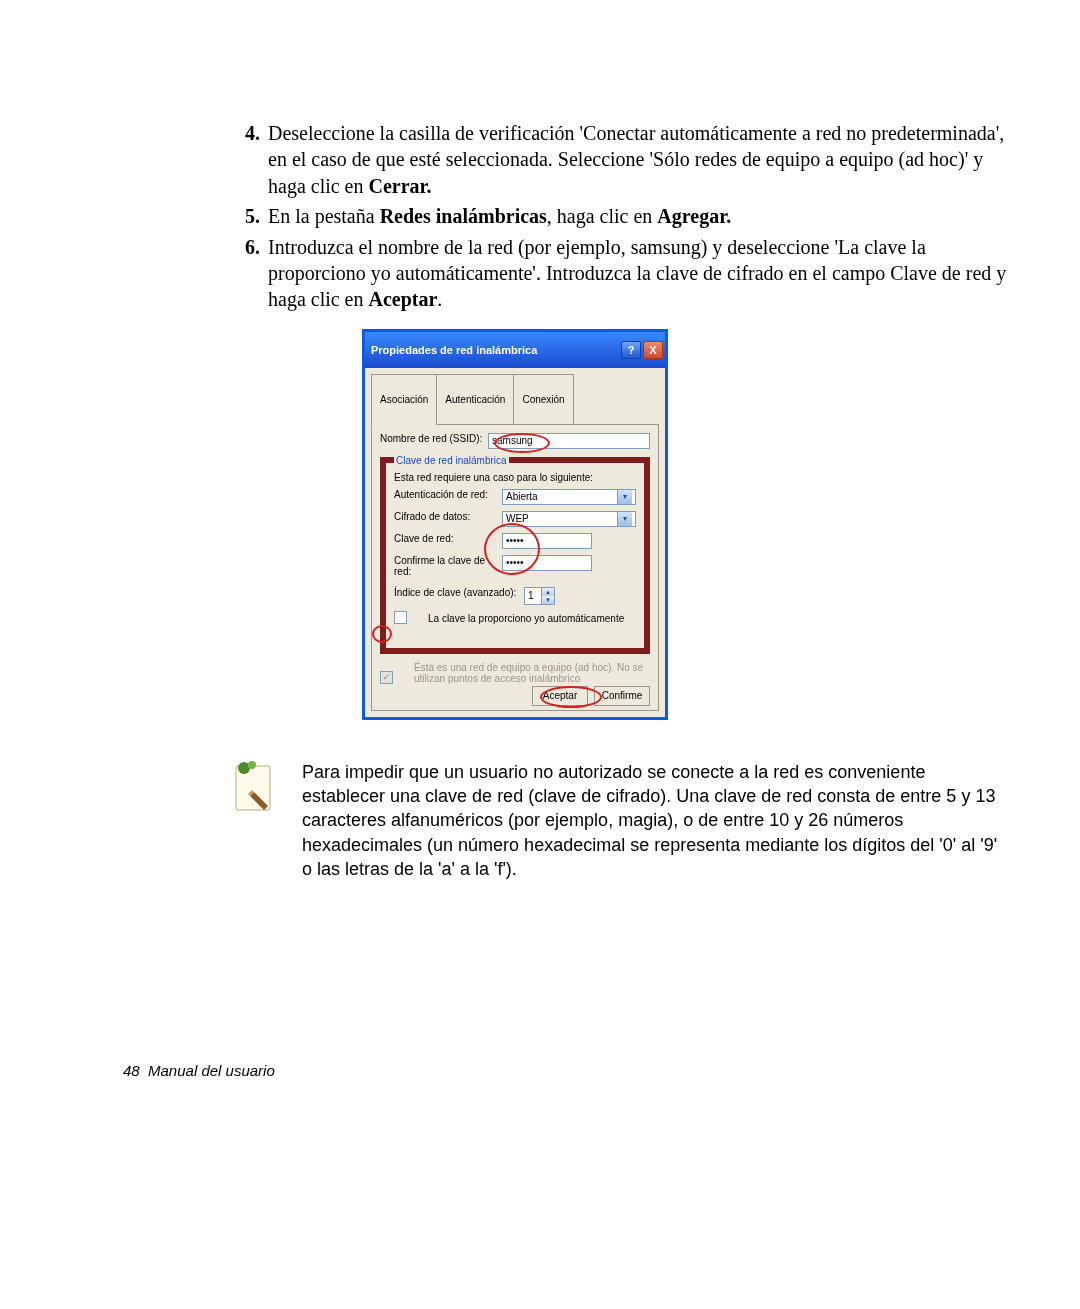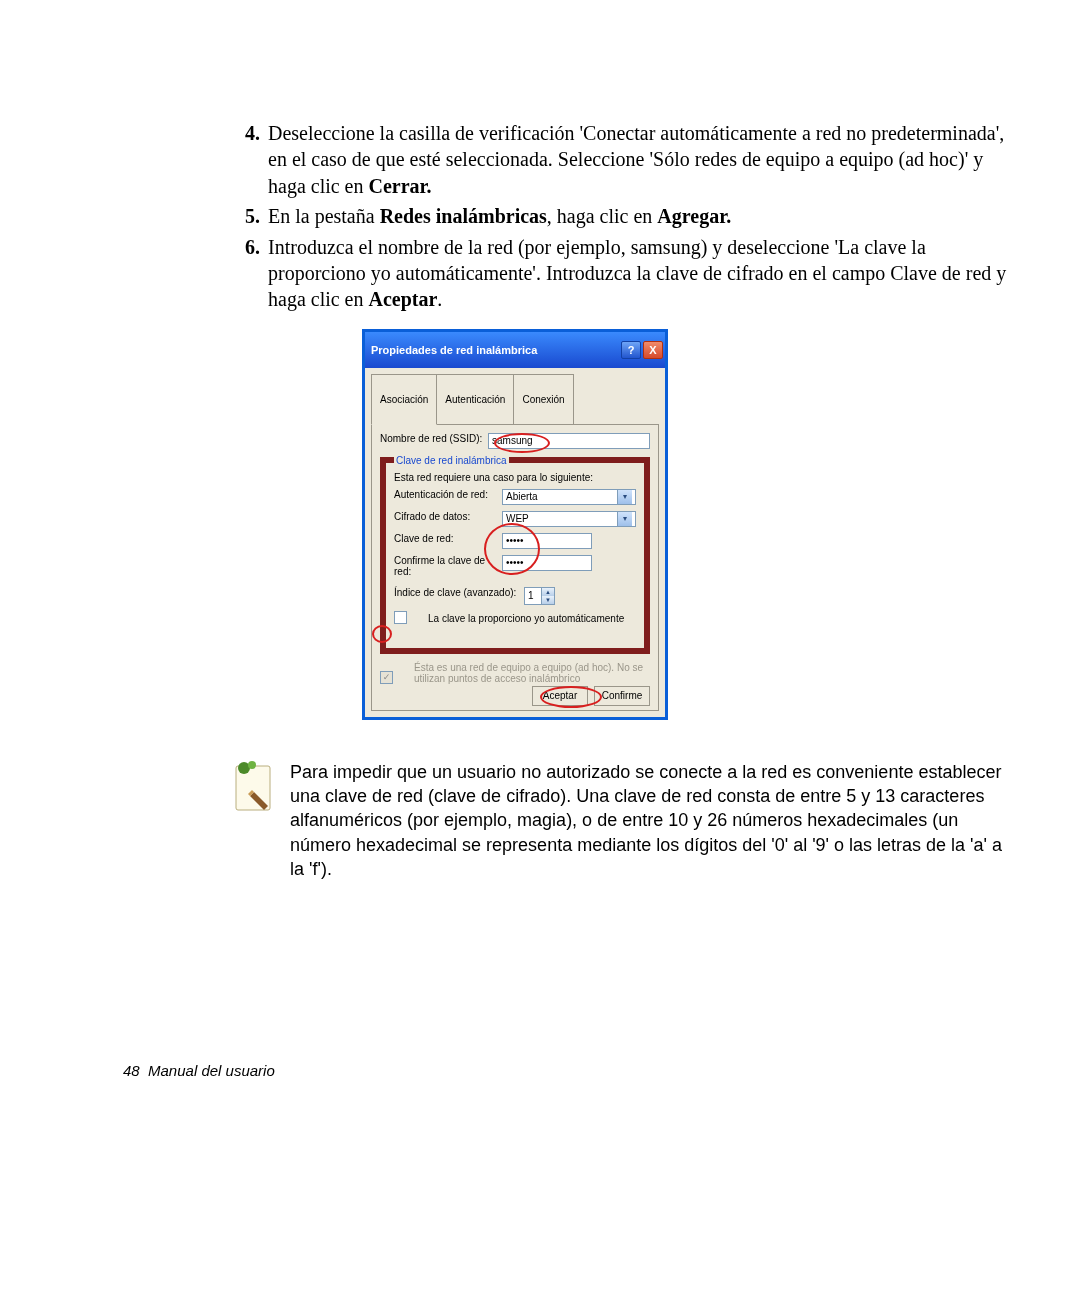--- a/index.html
+++ b/index.html
@@ -157,21 +157,21 @@
 
   
   .ring{
     position:absolute;
     border:2px solid #d81f1f;
     border-radius:50%;
     pointer-events:none;
   }
 
   
-  .note{display:flex;gap:12px;margin-top:8px}
+  .note{display:flex;gap:24px;margin-top:8px}
   .note-icon{
     width:48px;height:56px;position:relative;flex:0 0 48px;
   }
   .note-text{
     font-family:Arial,Helvetica,sans-serif;
     font-size:18px;line-height:1.35;
   }
 
   
   .footer{

